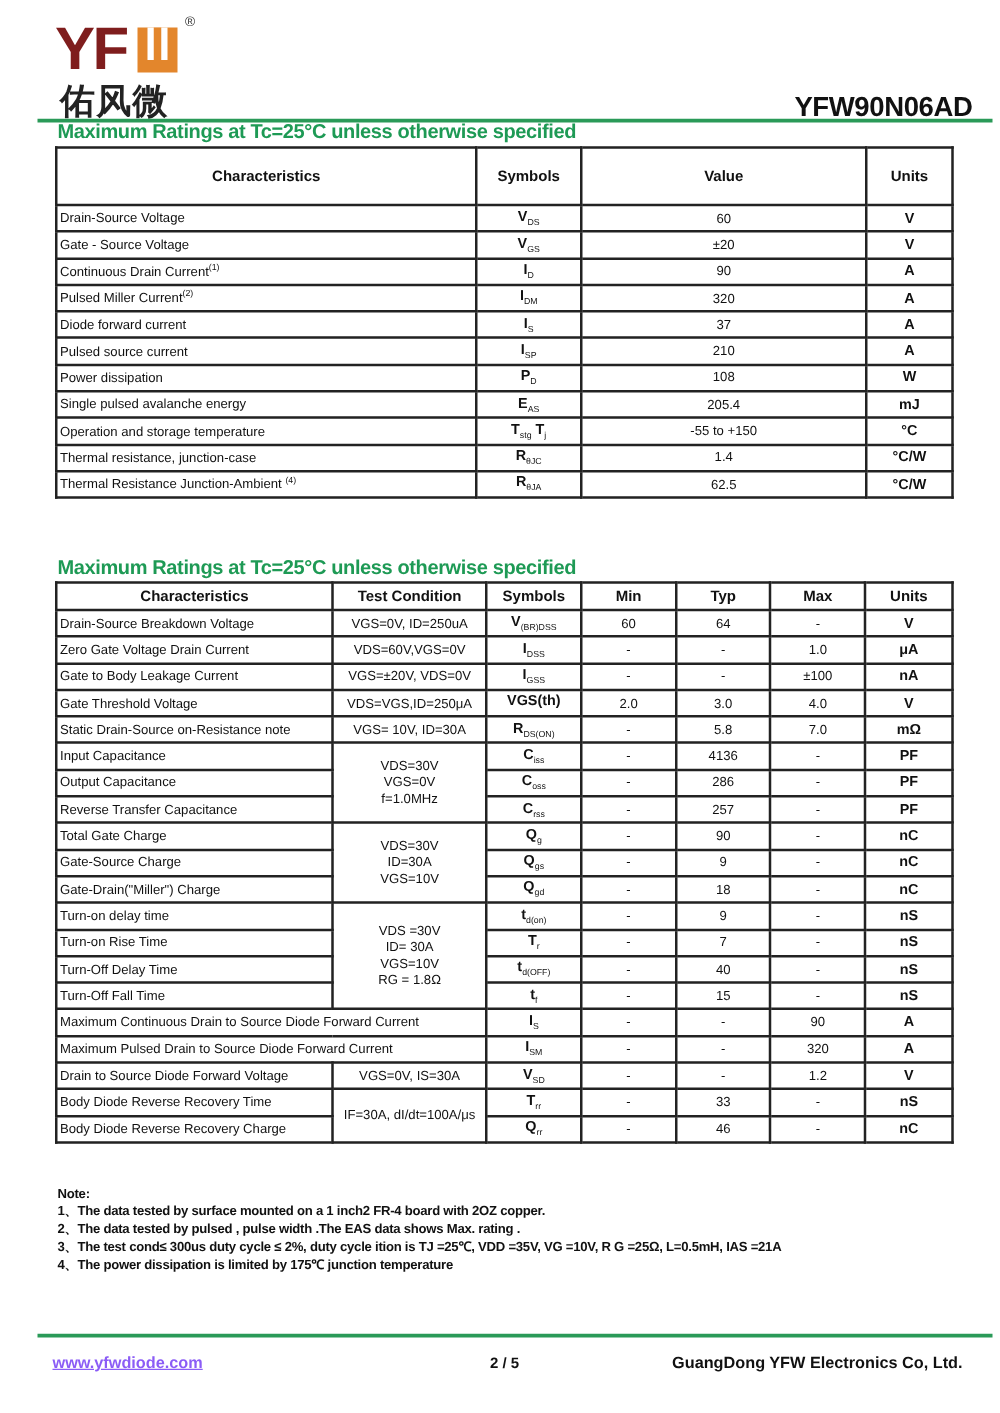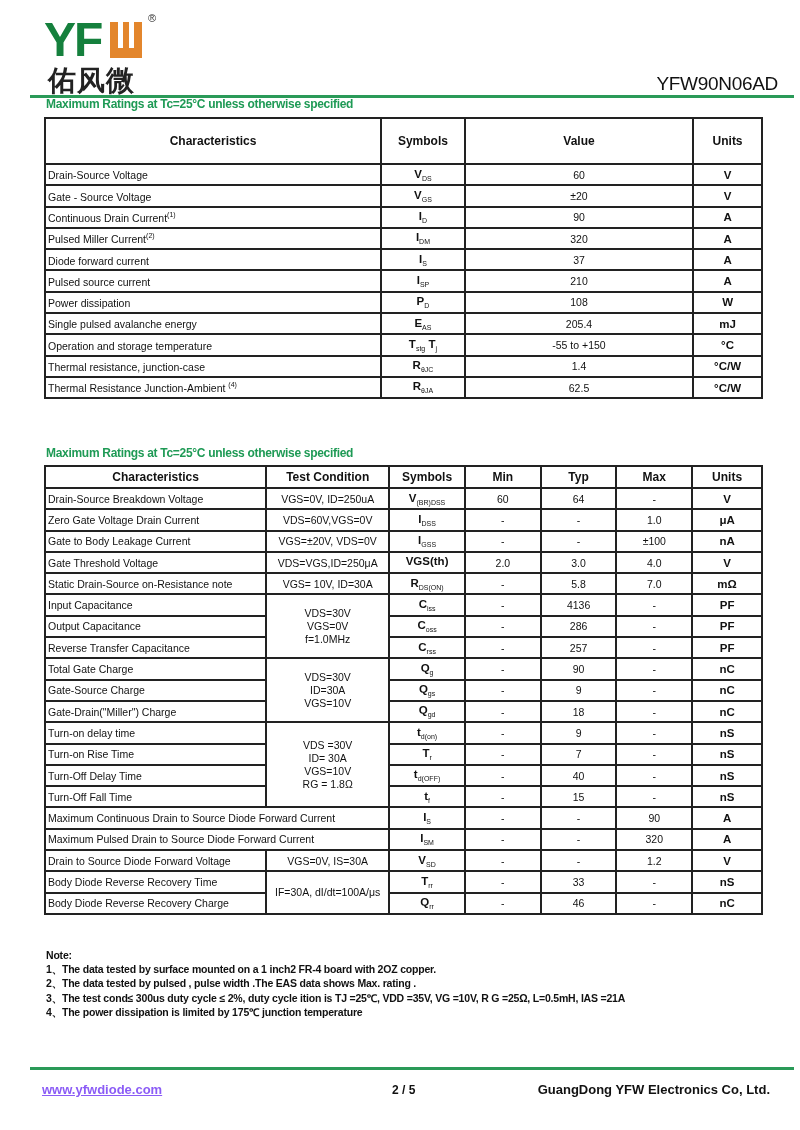--- a/index.html
+++ b/index.html
@@ -1,26 +1,26 @@
 <!DOCTYPE html>
 <html><head>
 <meta charset="utf-8">
 <style>
   html, body { margin:0; padding:0; background:#fff; }
   body { width:800px; height:1130px; position:relative; font-family:"Liberation Sans", sans-serif; color:#111; overflow:hidden; }
   .logo { position:absolute; left:44px; top:12px; width:120px; height:82px; }
-  .logo-yf { position:absolute; left:0; top:4px; font-size:48px; font-weight:bold; color:#15803d; letter-spacing:-2px; line-height:48px; }
+  .logo-yf { position:absolute; left:0; top:4px; font-size:48px; font-weight:bold; color:#7f1d1d; letter-spacing:-2px; line-height:48px; }
   .logo-u { position:absolute; left:66px; top:10px; width:32px; height:36px; background:#e3862c; }
   .logo-u::after { content:""; position:absolute; left:8px; top:0; width:16px; height:26px; background:#fff; }
   .logo-u::before { content:""; position:absolute; left:13px; top:0; width:6px; height:26px; background:#e3862c; z-index:2; }
   .logo-reg { position:absolute; left:104px; top:0; font-size:11px; color:#333; }
   .logo-cn { position:absolute; left:4px; top:50px; font-size:28px; font-weight:bold; color:#222; letter-spacing:1px; font-family:"DejaVu Sans", sans-serif; }
-  .part { position:absolute; right:22px; top:73px; font-size:19px; font-weight:normal; letter-spacing:-0.3px; }
+  .part { position:absolute; right:22px; top:73px; font-size:22px; font-weight:bold; letter-spacing:-0.3px; }
   .hr-green { position:absolute; left:30px; right:6px; height:3px; background:#2a9a58; }
-  .sec-title { position:absolute; left:46px; font-size:12px; font-weight:bold; color:#1e9a55; letter-spacing:-0.3px; }
+  .sec-title { position:absolute; left:46px; font-size:16px; font-weight:bold; color:#1e9a55; letter-spacing:-0.3px; }
   table { position:absolute; border-collapse:collapse; font-size:10.5px; }
   td, th { border:2px solid #222; padding:0 2px; height:19.3px; text-align:center; }
   th { font-weight:bold; font-size:12px; }
   td.l { text-align:left; }
   td.b { font-weight:bold; font-size:11.5px; }
   sub, sup { font-size:7px; font-weight:normal; }
   .notes { position:absolute; left:46px; top:948px; font-size:10.5px; font-weight:bold; line-height:14.2px; letter-spacing:-0.2px; }
   .footer-line { position:absolute; left:30px; right:6px; top:1067px; height:3px; background:#2a9a58; }
   .f-url { position:absolute; left:42px; top:1082px; font-size:13px; font-weight:bold; color:#8b5cf6; text-decoration:underline; }
   .f-page { position:absolute; left:392px; top:1083px; font-size:12px; font-weight:bold; }

